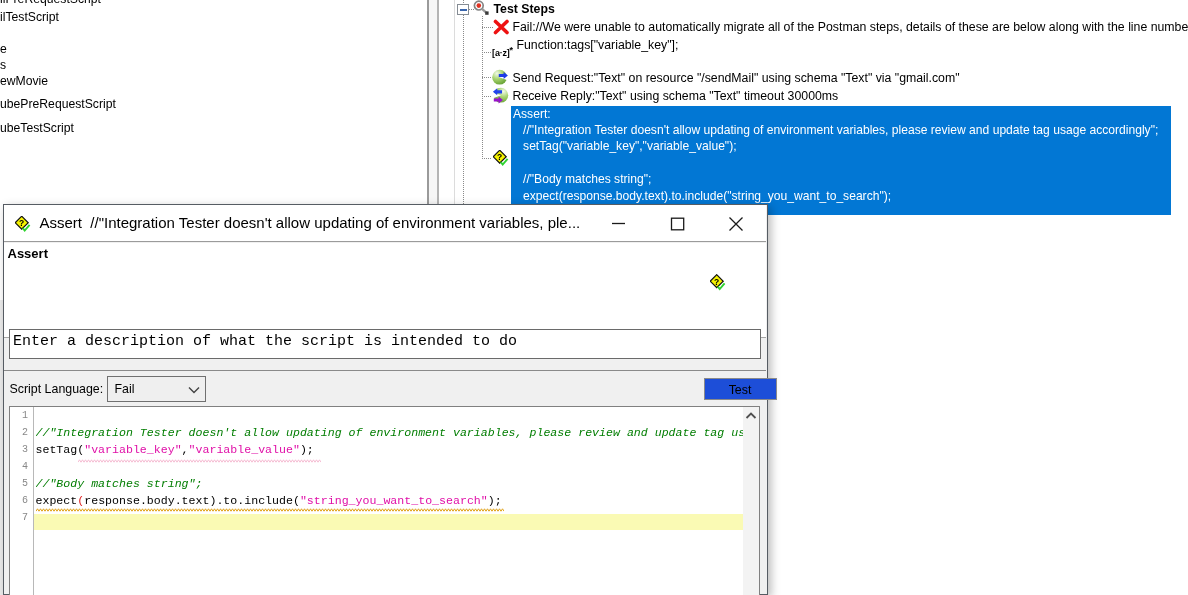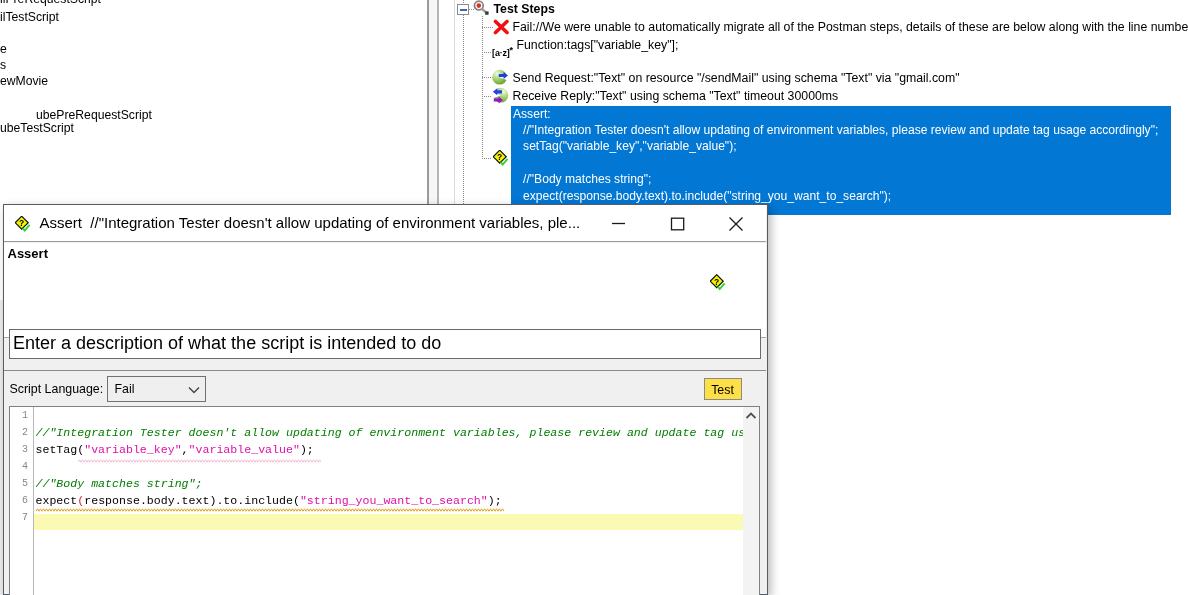--- a/index.html
+++ b/index.html
@@ -12,21 +12,21 @@
 .dot-h { position:absolute; height:1px; background-image:repeating-linear-gradient(to right,#8a8a8a 0,#8a8a8a 1px,transparent 1px,transparent 2px); }
 </style>
 </head>
 <body>
 
 <div class="abs tl" style="left:0;top:-9px;">ilPreRequestScript</div>
 <div class="abs tl" style="left:0;top:9px;">ilTestScript</div>
 <div class="abs tl" style="left:0;top:41px;">e</div>
 <div class="abs tl" style="left:0;top:57px;">s</div>
 <div class="abs tl" style="left:0;top:73px;">ewMovie</div>
-<div class="abs tl" style="left:0;top:107px;padding-left:36px;">ubePreRequestScript</div>
+<div class="abs tl" style="left:0;top:96px;">ubePreRequestScript</div>
 <div class="abs tl" style="left:0;top:120px;">ubeTestScript</div>
 
 <div class="abs" style="left:427px;top:0;width:1.6px;height:595px;background:#9a9a9a;"></div>
 <div class="abs" style="left:428.6px;top:0;width:8.8px;height:595px;background:#f6f6f6;"></div>
 <div class="abs" style="left:437.4px;top:0;width:1.8px;height:595px;background:#b4b4b4;"></div>
 <div class="abs" style="left:453.5px;top:0;width:1.4px;height:595px;background:#dcdcdc;"></div>
 
 <div class="dot-h" style="left:469px;top:9px;width:5px;"></div>
 <div class="dot-v" style="left:462.5px;top:0;height:4px;"></div>
 <div class="dot-v" style="left:462.5px;top:15px;height:189px;"></div>
@@ -117,32 +117,32 @@
   <div class="abs" style="left:0;top:38px;width:761.5px;height:95px;background:#fff;border-bottom:1px solid #a6a6a6;">
     <div class="abs" style="left:3.5px;top:3px;font-size:13px;font-weight:bold;">Assert</div>
     <svg class="abs" style="left:706px;top:30.5px;" width="16" height="18" viewBox="0 0 16 17">
       <rect x="2.1" y="2.1" width="9.2" height="9.2" transform="rotate(45 6.7 6.7)" fill="#f5f200" stroke="#111" stroke-width="1.2"></rect>
       <text x="6.7" y="10" font-size="8.5" font-weight="bold" text-anchor="middle" font-family="Liberation Sans">?</text>
       <path d="M7.8 12.2 L9.7 14.6 L14.6 8.9" stroke="#2fd32f" stroke-width="1.9" fill="none"></path>
     </svg>
   </div>
 
   <div class="abs" style="left:4.5px;top:123.5px;width:752px;height:30.5px;background:#fff;border:1px solid #6a6a6a;">
-    <div class="abs" style="left:3.5px;top:3px;font-size:18px;">Enter a description of what the script is intended to do</div>
+    <div class="abs" style="left:3.5px;top:3px;font-size:15px;font-family:Liberation Mono, monospace;">Enter a description of what the script is intended to do</div>
   </div>
 
   <div class="abs" style="left:0;top:164.5px;width:761.5px;height:36.5px;background:#f0f0f0;border-top:1px solid #8a8a8a;">
     <div class="abs" style="left:5.5px;top:11px;font-size:12.4px;">Script Language:</div>
     <div class="abs" style="left:102.5px;top:5px;width:99px;height:26px;background:#efefef;border:1px solid #707070;">
       <div class="abs" style="left:7px;top:5px;font-size:12.4px;">Fail</div>
       <svg class="abs" style="left:79px;top:8px;" width="14" height="10" viewBox="0 0 14 10">
         <path d="M2 2.5 L7 7.5 L12 2.5" stroke="#444" stroke-width="1.4" fill="none"></path>
       </svg>
     </div>
-    <div class="abs" style="left:699.5px;top:7.5px;width:38px;height:22px;background:#fde047;border:1px solid #8a8a8a;text-align:center;">
+    <div class="abs" style="left:699.5px;top:7.5px;width:73px;height:22px;background:#1d4ed8;border:1px solid #8a8a8a;text-align:center;">
       <div style="font-size:12.4px;margin-top:3.5px;">Test</div>
     </div>
   </div>
 
   <div class="abs" style="left:5px;top:200.5px;width:751px;height:191px;background:#fff;border:1px solid #808080;border-bottom:none;overflow:hidden;">
 
     <div class="abs" style="left:23.5px;top:107.5px;width:709px;height:16px;background:#fafab4;"></div>
 
     <div class="abs" style="left:0;top:0;width:23.5px;height:191px;border-right:1px solid #b8b8b8;"></div>
     <div class="abs" style="left:0;top:0;width:18px;text-align:right;font-family:'Liberation Mono',monospace;font-size:10px;line-height:17.1px;color:#888;">1<br>2<br>3<br>4<br>5<br>6<br>7</div>

